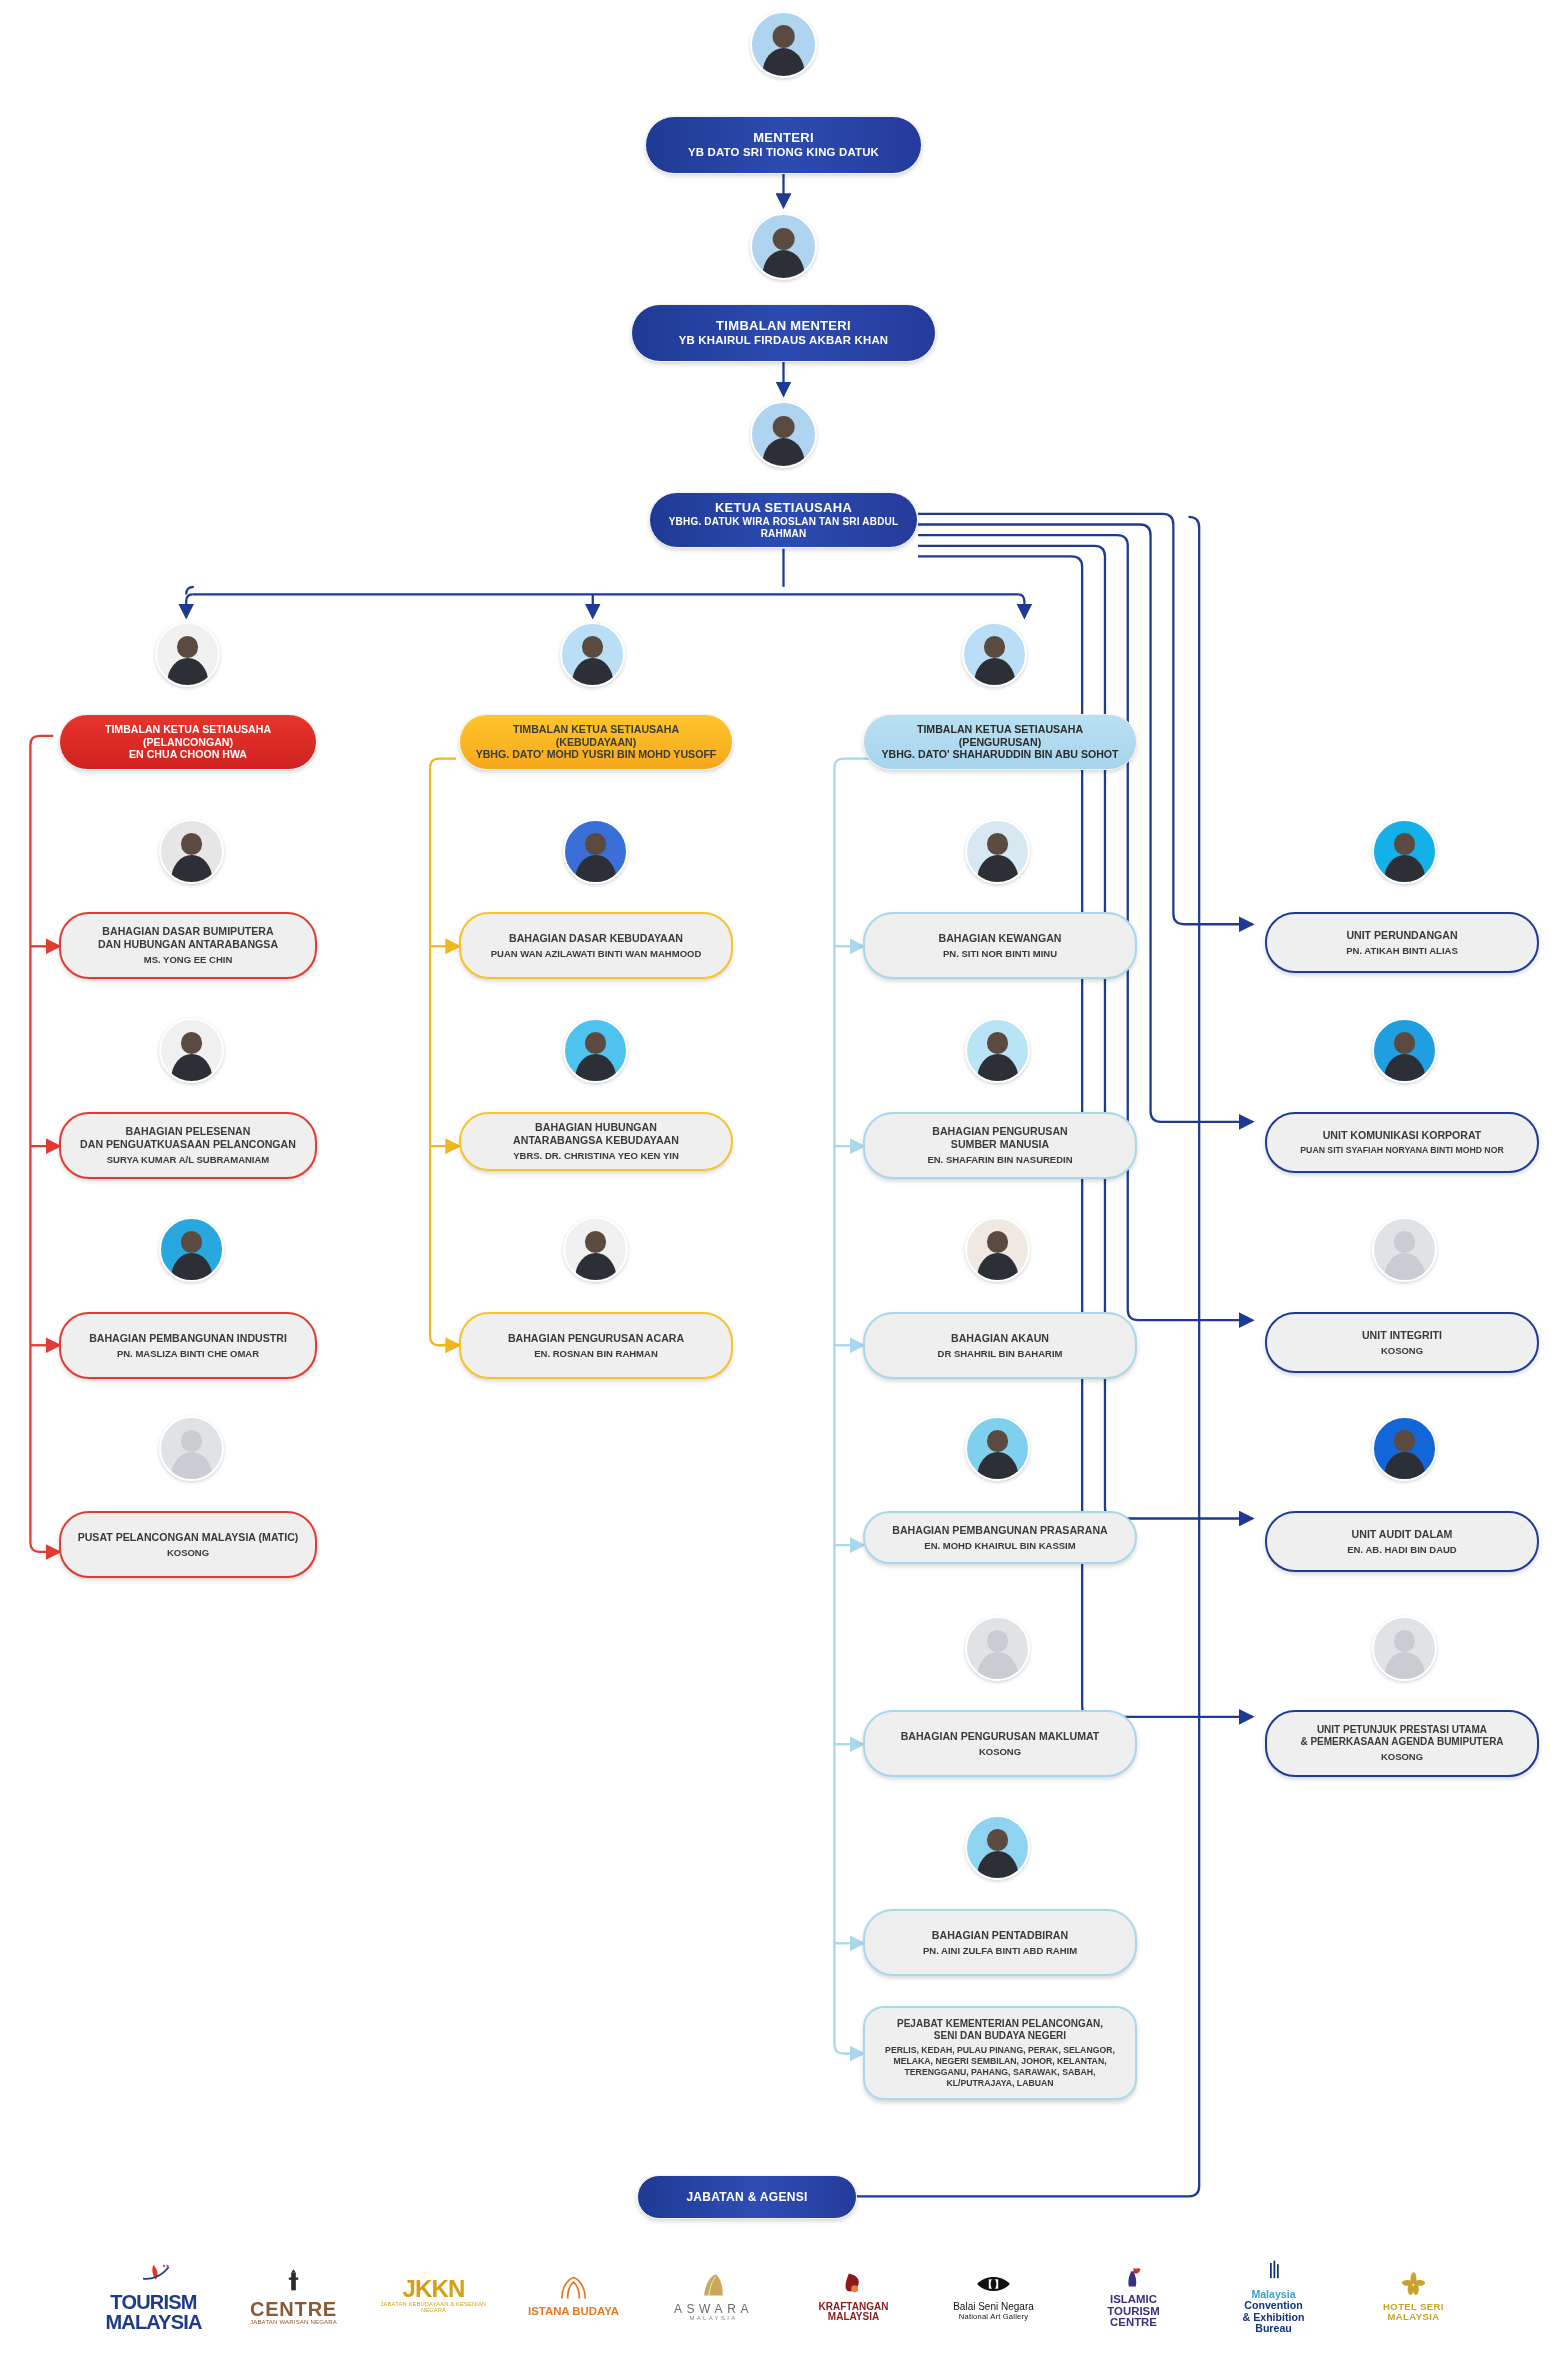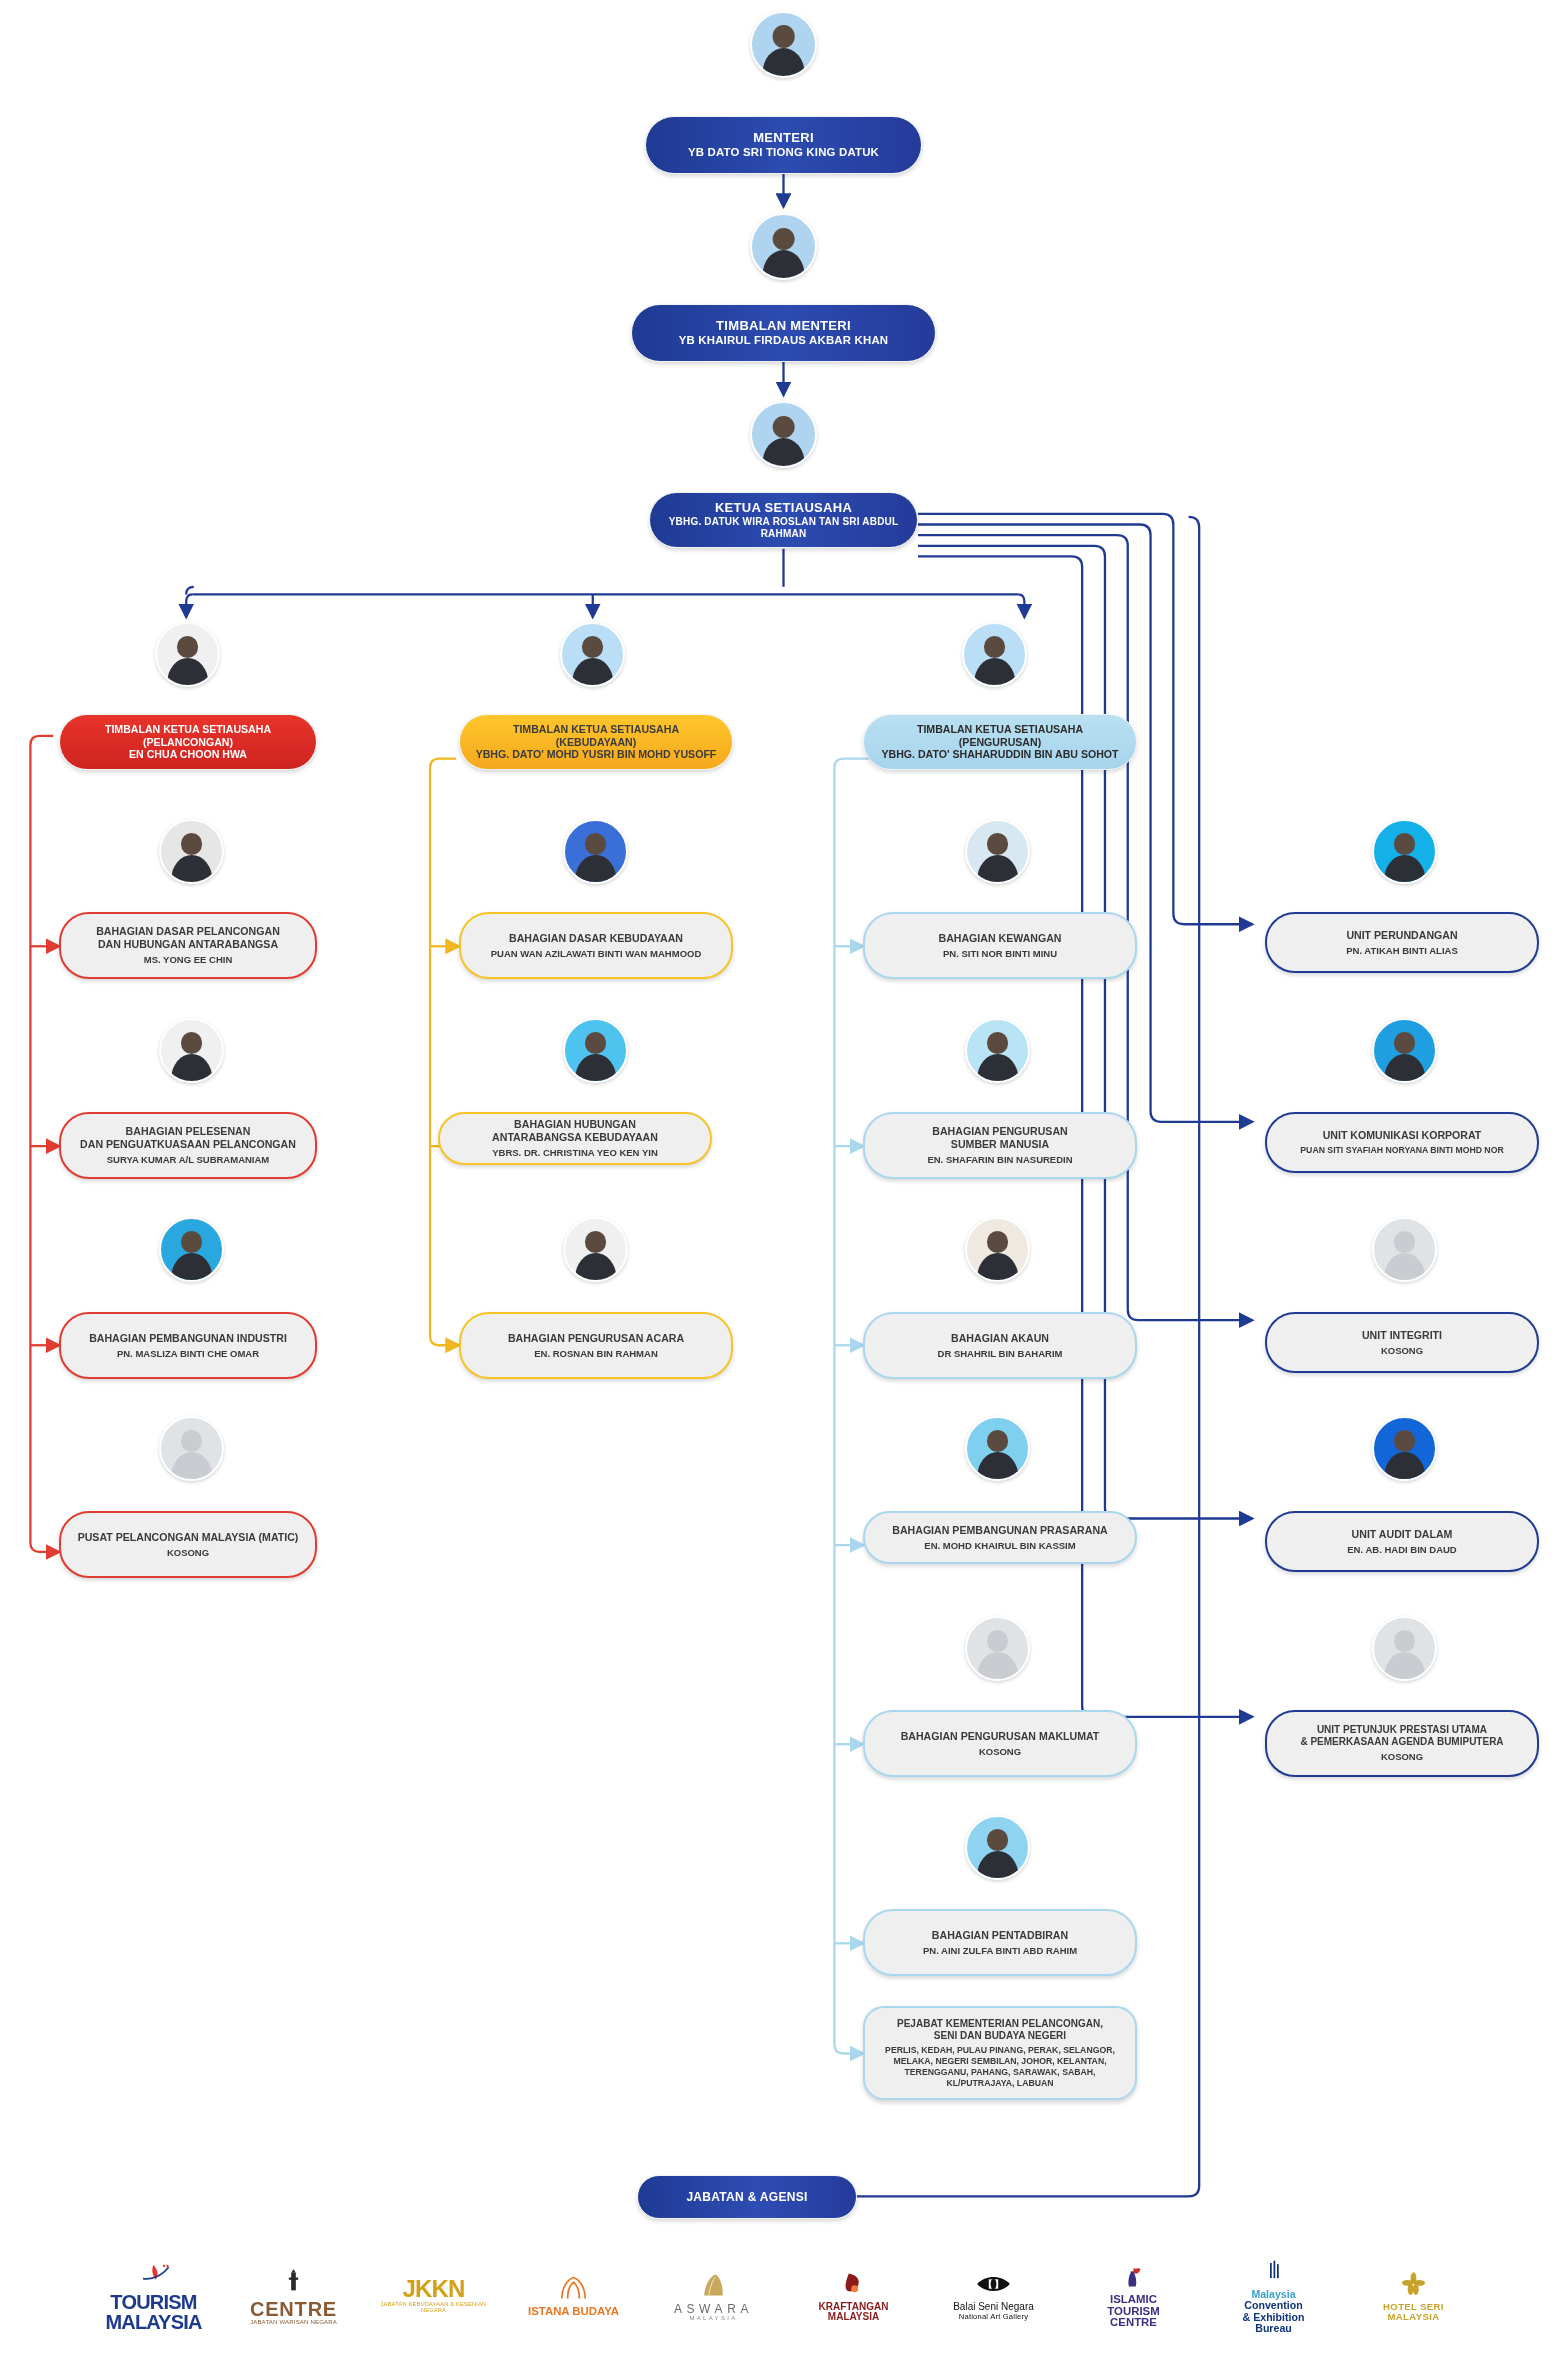--- a/index.html
+++ b/index.html
@@ -277,21 +277,21 @@
     <div class="t1">TIMBALAN KETUA SETIAUSAHA</div>
     <div class="t1">(PENGURUSAN)</div>
     <div class="t2">YBHG. DATO' SHAHARUDDIN BIN ABU SOHOT</div>
   </div>
 
   <div class="avatar photo" style="left:159px; top:819px; width:65px; height:65px; background:#e6e6e6;">
     <div class="head"></div>
       <div class="body"></div>
   </div>
   <div class="node item red" style="left:59px; top:912px; width:258px; height:67px;">
-    <div class="t1">BAHAGIAN DASAR PELANCONGAN</div>
+    <div class="t1">BAHAGIAN DASAR BUMIPUTERA</div>
     <div class="t1">DAN HUBUNGAN ANTARABANGSA</div>
     <div class="t3">MS. YONG EE CHIN</div>
   </div>
 
   <div class="avatar photo" style="left:159px; top:1018px; width:65px; height:65px; background:#f0f0f0;">
     <div class="head"></div>
       <div class="body"></div>
   </div>
   <div class="node item red" style="left:59px; top:1112px; width:258px; height:67px;">
     <div class="t1">BAHAGIAN PELESENAN</div>
@@ -323,21 +323,21 @@
   </div>
   <div class="node item yellow" style="left:459px; top:912px; width:274px; height:67px;">
     <div class="t1">BAHAGIAN DASAR KEBUDAYAAN</div>
     <div class="t3">PUAN WAN AZILAWATI BINTI WAN MAHMOOD</div>
   </div>
 
   <div class="avatar photo" style="left:563px; top:1018px; width:65px; height:65px; background:#4fc3f0;">
     <div class="head"></div>
       <div class="body"></div>
   </div>
-  <div class="node item yellow" style="left:438px; top:1112px; width:274px; height:53px;">
+  <div class="node item yellow" style="left:459px; top:1112px; width:274px; height:59px;">
     <div class="t1">BAHAGIAN HUBUNGAN</div>
     <div class="t1">ANTARABANGSA KEBUDAYAAN</div>
     <div class="t3">YBRS. DR. CHRISTINA YEO KEN YIN</div>
   </div>
 
   <div class="avatar photo" style="left:563px; top:1217px; width:65px; height:65px; background:#f0f0f0;">
     <div class="head"></div>
       <div class="body"></div>
   </div>
   <div class="node item yellow" style="left:459px; top:1312px; width:274px; height:67px;">

